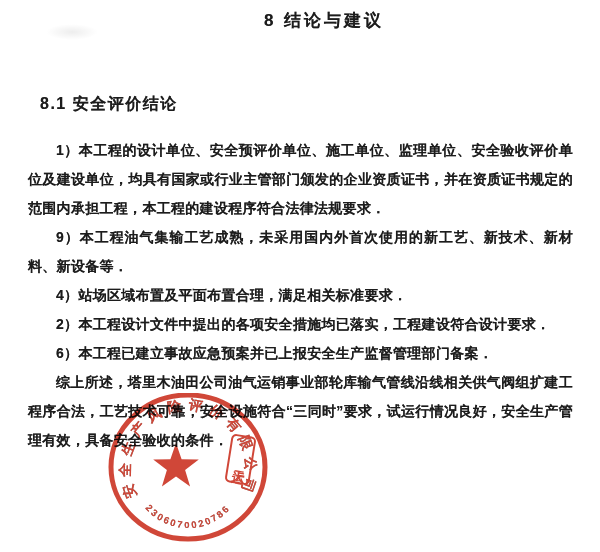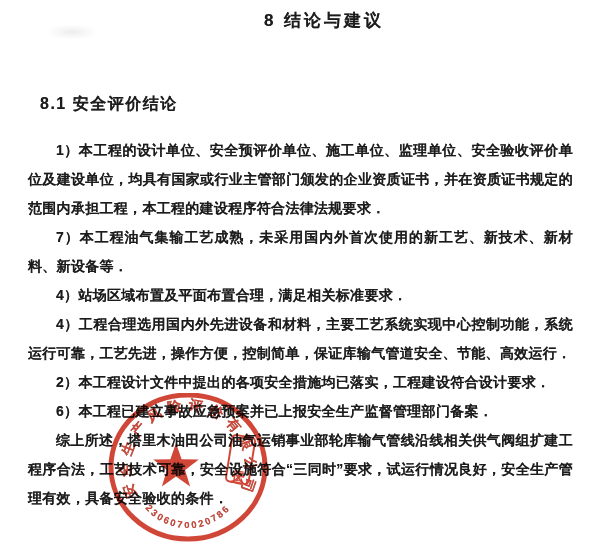--- a/index.html
+++ b/index.html
@@ -48,23 +48,22 @@
 <div class="page">
 
   <div class="smudge"></div>
 
   <h1 class="doc-title">8  结论与建议</h1>
 
   <h2 class="section-heading">8.1  安全评价结论</h2>
 
   <div class="body-text">
     <p>1）本工程的设计单位、安全预评价单位、施工单位、监理单位、安全验收评价单位及建设单位，均具有国家或行业主管部门颁发的企业资质证书，并在资质证书规定的范围内承担工程，本工程的建设程序符合法律法规要求．</p>
-    <p>7）本工程油气集输工艺成熟，未采用国内外首次使用的新工艺、新技术、新材料、新设备等．</p>
+    <p>9）本工程油气集输工艺成熟，未采用国内外首次使用的新工艺、新技术、新材料、新设备等．</p>
     <p>4）站场区域布置及平面布置合理，满足相关标准要求．</p>
-    <p>4）工程合理选用国内外先进设备和材料，主要工艺系统实现中心控制功能，系统运行可靠，工艺先进，操作方便，控制简单，保证库输气管道安全、节能、高效运行．</p>
     <p>2）本工程设计文件中提出的各项安全措施均已落实，工程建设符合设计要求．</p>
     <p>6）本工程已建立事故应急预案并已上报安全生产监督管理部门备案．</p>
     <p>综上所述，塔里木油田公司油气运销事业部轮库输气管线沿线相关供气阀组扩建工程序合法，工艺技术可靠，安全设施符合“三同时”要求，试运行情况良好，安全生产管理有效，具备安全验收的条件．</p>
   </div>
 
   <div class="stamp">
     <svg width="166" height="154" viewBox="0 0 166 154">
       <defs>
         <path id="arcTop" d="M 31.8 104 A 58 58 0 1 1 132.2 104" fill="none"></path>
         <path id="arcBottom" d="M 28 94 A 56 56 0 0 0 136 94" fill="none"></path>

